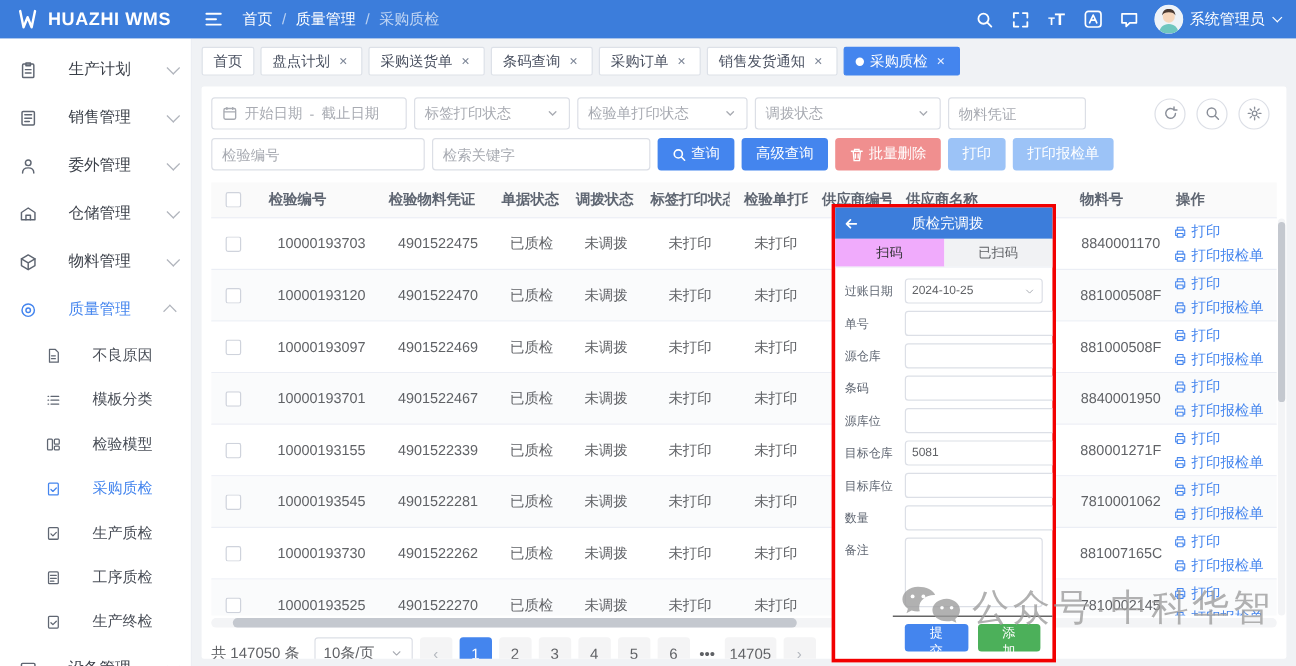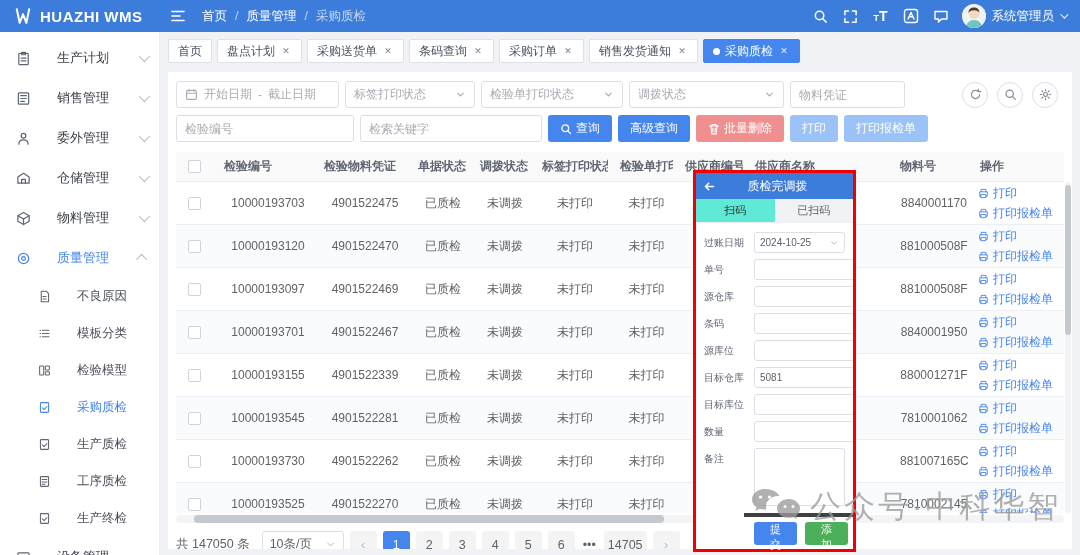--- a/index.html
+++ b/index.html
@@ -84,36 +84,36 @@
   .psize { width:82px; height:27px; border:1px solid #dcdfe6; border-radius:3px; display:flex; align-items:center; justify-content:space-between; padding:0 7px; color:#606266; cursor:pointer; }
   .psize svg { stroke:#a8abb2; }
   .pbtn { min-width:27px; height:27px; background:#f4f4f5; border-radius:3px; display:flex; align-items:center; justify-content:center; color:#606266; cursor:pointer; padding:0 4px; }
   .pbtn.active { background:#4485ee; color:#fff; }
   .pbtn.arrow { color:#b4b8bf; }
   .pmore { padding:0 2px; color:#606266; }
   .goto { display:flex; align-items:center; gap:6px; margin-left:8px; white-space:nowrap; }
   .goto input { width:38px; height:27px; border:1px solid #dcdfe6; border-radius:3px; text-align:center; font-size:12px; color:#606266; font-family:inherit; outline:none; }
 
   
-  .modal { position:absolute; left:693px; top:170px; width:163px; height:382px; background:#fff; border:3px solid #f20000; z-index:40; display:flex; flex-direction:column; }
+  .modal { position:absolute; left:693px; top:170px; width:187px; height:382px; background:#fff; border:3px solid #f20000; z-index:40; display:flex; flex-direction:column; }
   .m-head { height:26px; background:#3c7ddb; color:#fff; display:flex; align-items:center; flex:none; }
   .m-back { width:26px; display:flex; justify-content:center; cursor:pointer; }
   .m-back svg { stroke:#fff; }
   .m-title { flex:1; text-align:center; font-size:12px; padding-right:20px; }
   .m-tabs { display:flex; height:24px; flex:none; border-bottom:1px solid #eceef3; }
   .m-tab { flex:1; display:flex; align-items:center; justify-content:center; font-size:11px; color:#606266; background:#f1f2f4; cursor:pointer; }
-  .m-tab.active { background:#5eead4; color:#303133; }
+  .m-tab.active { background:#f0abfc; color:#303133; }
   .m-form { padding:9px 8px 0 8px; flex:1; overflow:hidden; }
   .m-row { display:flex; align-items:flex-start; margin-bottom:6px; }
   .m-lab { width:50px; font-size:10px; color:#5f6672; padding-top:4px; white-space:nowrap; flex:none; }
   .m-inp { flex:1; height:21px; border:1px solid #dcdfe6; border-radius:3px; font-size:10px; color:#606266; padding:0 5px; font-family:inherit; outline:none; background:#fff; }
   .m-sel { flex:1; height:21px; border:1px solid #dcdfe6; border-radius:3px; font-size:10px; color:#606266; padding:0 5px; display:flex; align-items:center; justify-content:space-between; cursor:pointer; }
   .m-sel svg { stroke:#a8abb2; }
   .m-ta { flex:1; height:58px; border:1px solid #dcdfe6; border-radius:3px; font-size:10px; color:#606266; padding:3px 5px; font-family:inherit; outline:none; resize:none; }
-  .m-foot { flex:none; height:36px; border-top:4px solid #404040; display:flex; align-items:center; justify-content:space-between; gap:8px; padding:0 10px;margin-left:48px; }
+  .m-foot { flex:none; height:36px; border-top:1px solid #404040; display:flex; align-items:center; justify-content:space-between; gap:8px; padding:0 10px;margin-left:48px; }
   .m-btn { height:23px; border:none; border-radius:3px; color:#fff; font-size:11px; padding:0 16px; cursor:pointer; font-family:inherit; }
   .m-submit { background:#4485ee; }
   .m-add { background:#4cb05a; }
 
   
   .watermark { position:absolute; left:748px; top:486px; display:flex; align-items:center; gap:10px; z-index:50; pointer-events:none; opacity:.78; }
   .wm-text { font-size:31px; color:#9c9c9c; letter-spacing:3px; white-space:nowrap; }
 </style>
 </head>
 <body>

